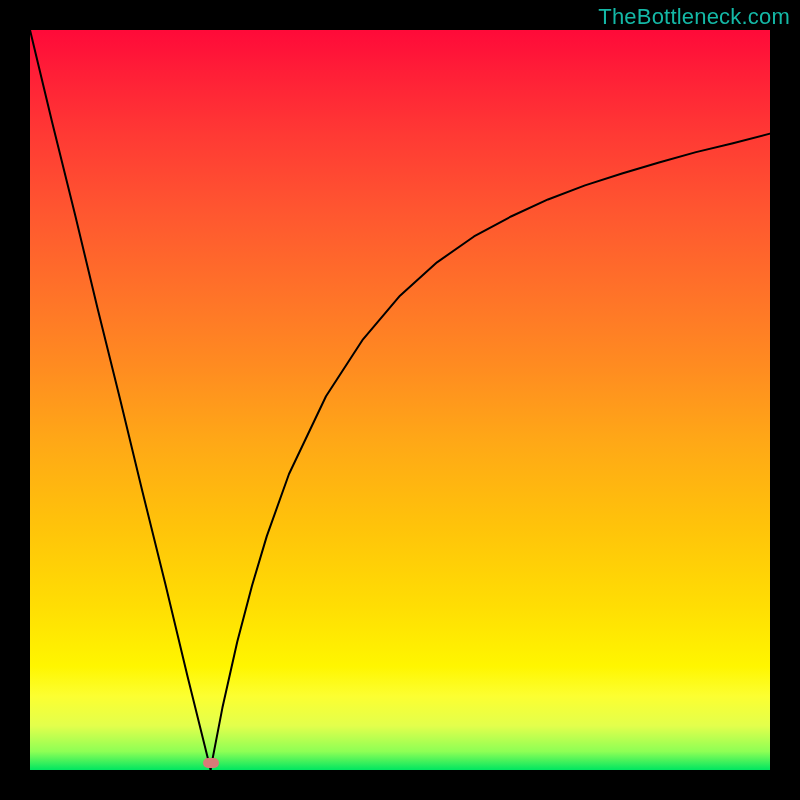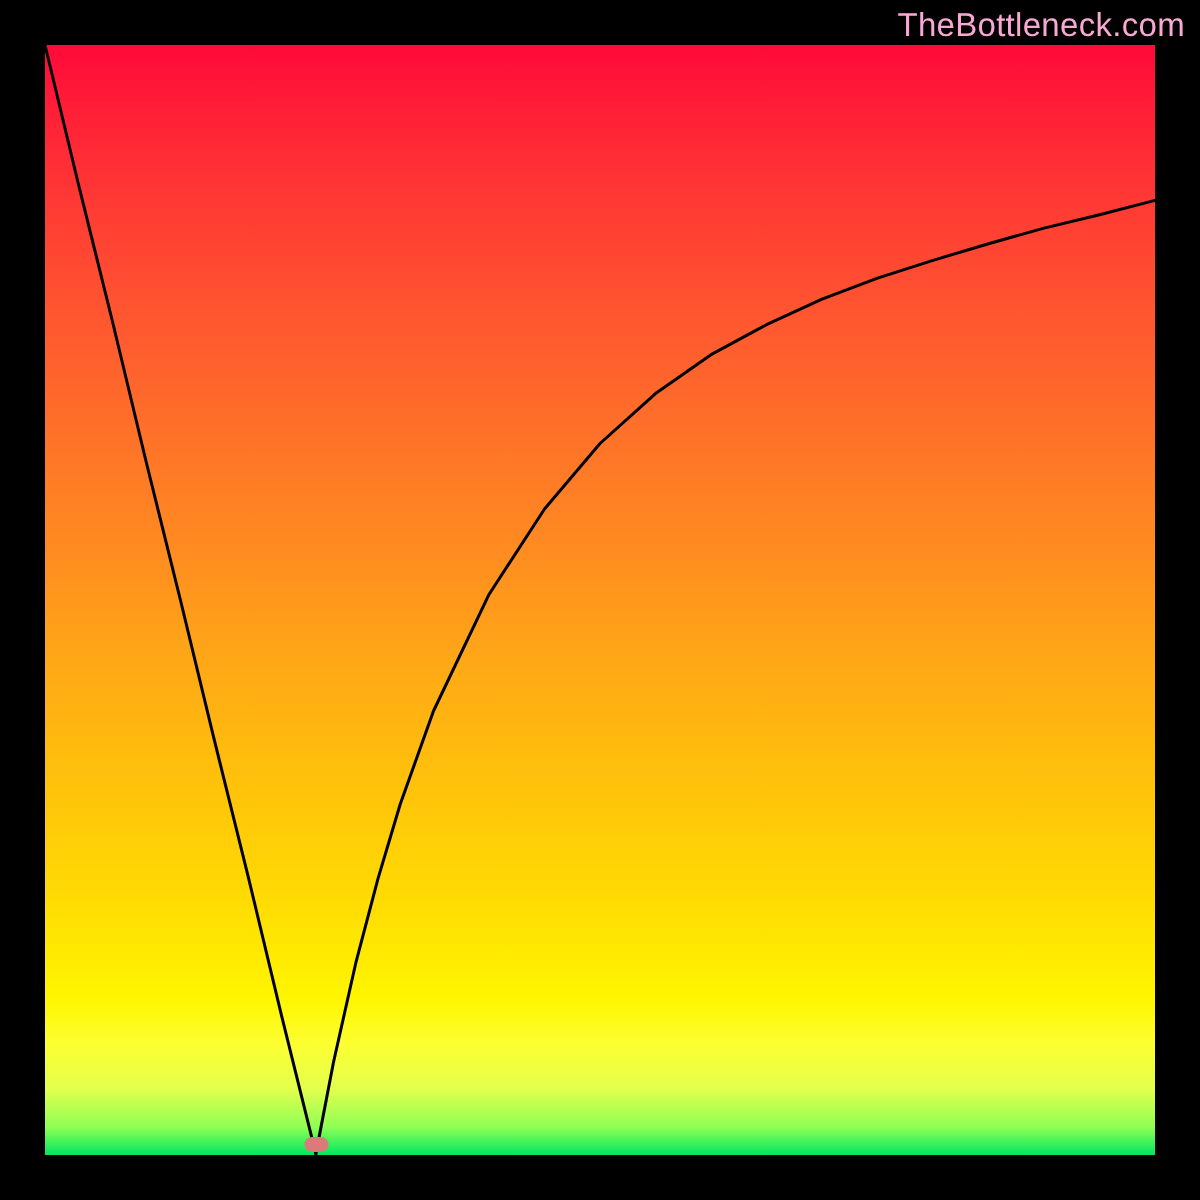--- a/index.html
+++ b/index.html
@@ -14,21 +14,21 @@
   .frame {
     position: relative;
     width: 800px;
     height: 800px;
     background: #000;
   }
   .watermark {
     position: absolute;
     top: 4px;
     right: 10px;
-    color: #f9a8d4;
+    color: #14b8a6;
     font-size: 22px;
     font-weight: 500;
     letter-spacing: 0.2px;
     user-select: none;
     margin-left: 32px;
   }
   .plot-gradient {
     position: absolute;
     left: 30px;
     top: 30px;

